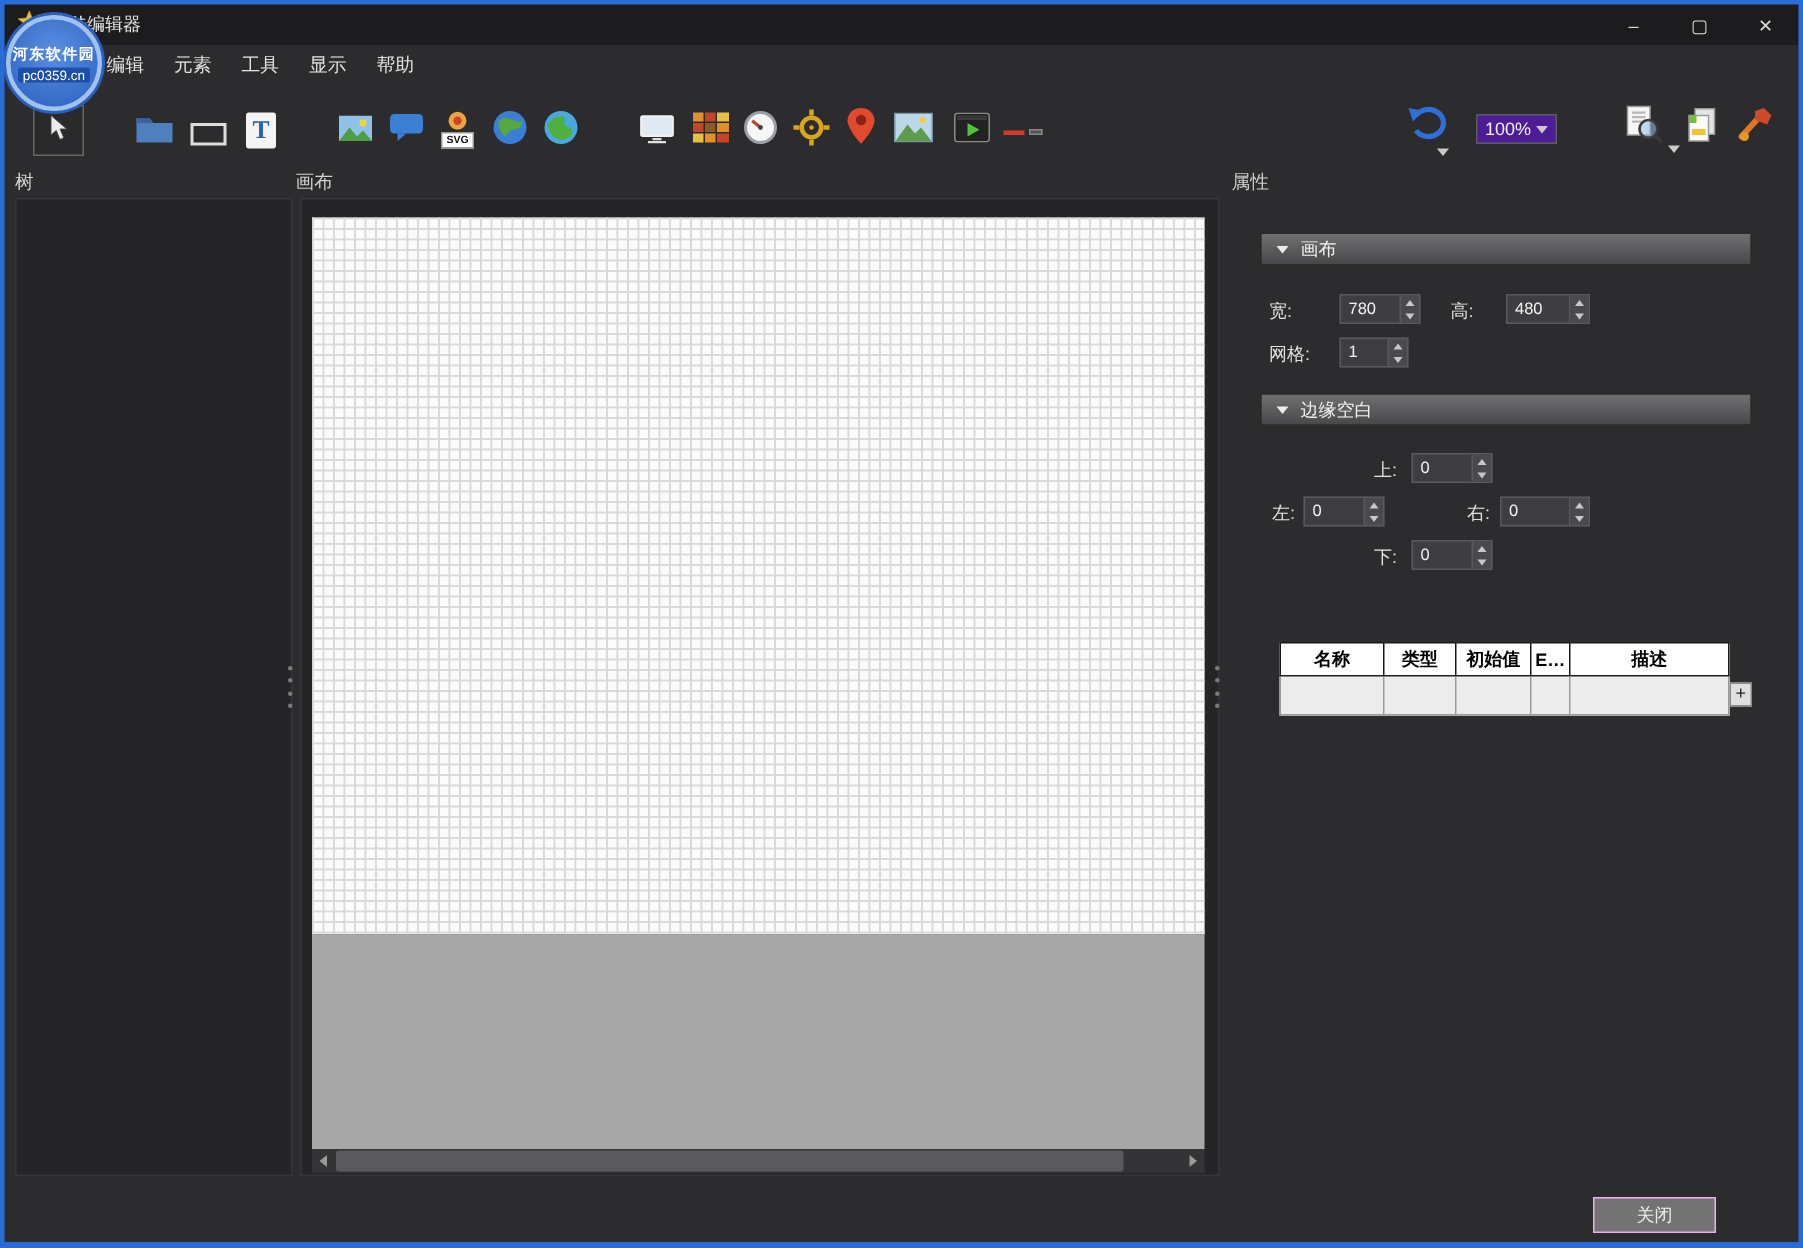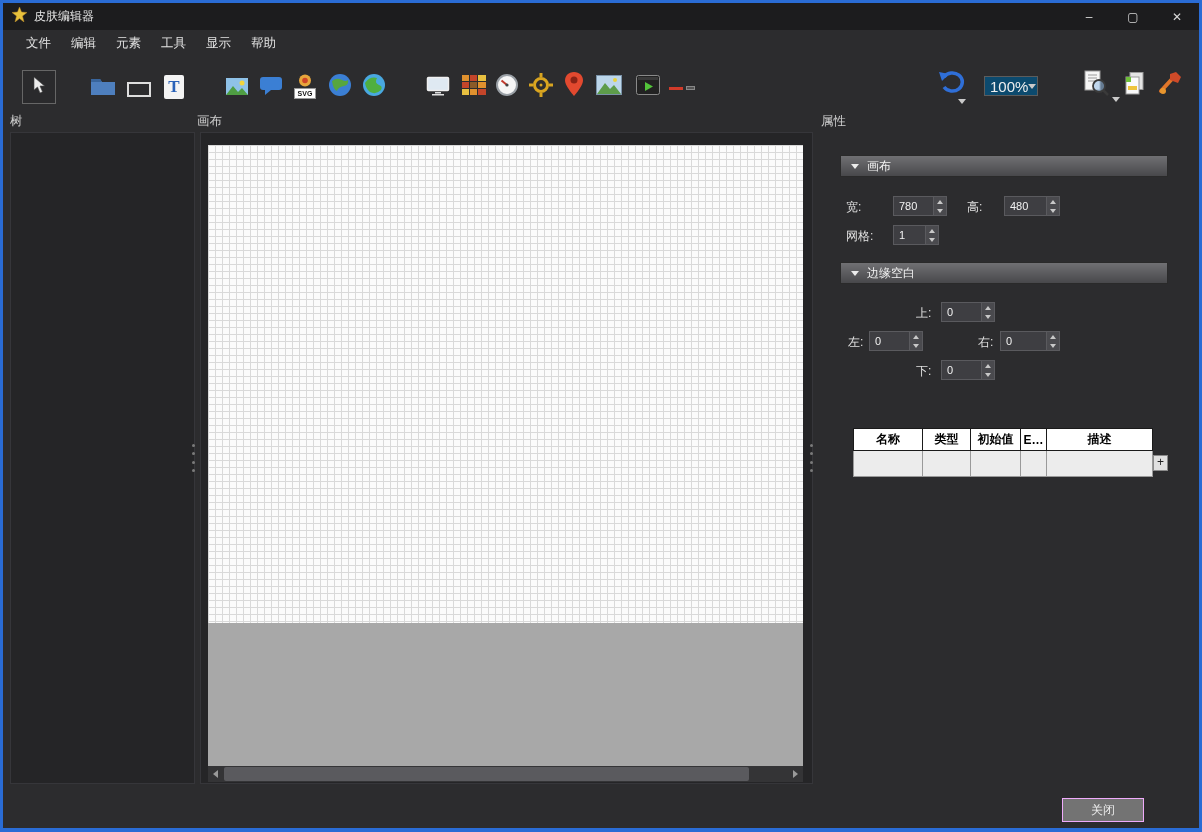--- a/index.html
+++ b/index.html
@@ -31,22 +31,22 @@
   .svgtool { display:flex; flex-direction:column; align-items:center; }
   .svglabel { display:block; width:22px; background:#fff; color:#111; font-size:7px; font-weight:bold;
     text-align:center; line-height:9px; border:1px solid #999; margin-top:1px; }
   .lineicon { display:flex; align-items:center; gap:3px; }
   .seg { height:3px; display:block; }
   .seg.red { width:14px; background:#d23b2a; }
   .seg.dark { width:9px; background:#555; border:1px solid #888; height:4px; }
   .mini-caret { position:absolute; width:0; height:0; border-left:4px solid transparent;
     border-right:4px solid transparent; border-top:5px solid #cacaca; z-index:5; }
   .zoom-box { position:absolute; left:984px; top:76px; width:54px; height:20px;
-    background:#0c4a6e; border:1px solid #5c5c5c; display:flex; align-items:center;
-    justify-content:space-between; padding:0 5px; font-size:15px; color:#eee; z-index:5; }
+    background:#4c1d95; border:1px solid #5c5c5c; display:flex; align-items:center;
+    justify-content:space-between; padding:0 5px; font-size:12px; color:#eee; z-index:5; }
   .zoom-caret { width:0; height:0; border-left:4px solid transparent; border-right:4px solid transparent;
     border-top:5px solid #cacaca; }
   
   .plabel { position:absolute; font-size:12.5px; color:#cfcfcf; z-index:4; }
   
   .panel { position:absolute; background:#252527; border:1px solid #36363a; }
   
   .canvas-grid { position:absolute; left:208px; top:145px; width:595px; height:478px;
     background-color:#fbfbfb;
     background-image:linear-gradient(to right,#d9d9d9 1px,transparent 1px),
@@ -132,20 +132,24 @@
 
   <div class="menubar">
     <span class="menu-item">文件</span>
     <span class="menu-item">编辑</span>
     <span class="menu-item">元素</span>
     <span class="menu-item">工具</span>
     <span class="menu-item">显示</span>
     <span class="menu-item">帮助</span>
   </div>
 
+  <div class="watermark">
+    <span class="wm-name">河东软件园</span>
+    <span class="wm-url">pc0359.cn</span>
+  </div>
 
   <div class="tbtn tool-selected" style="left:22px;top:70px;width:34px;height:34px">
     <span>
       <svg width="16" height="18" viewBox="0 0 16 18">
           <path d="M3 1 L3 14 L6.5 11 L9 17 L11.5 15.8 L9 10 L13.5 10 Z" fill="#ececec" stroke="#444" stroke-width="0.6"></path>
         </svg>
     </span>
   </div>
   <div class="tbtn" style="left:88px;top:76px;width:30px;height:24px">
     <span>

